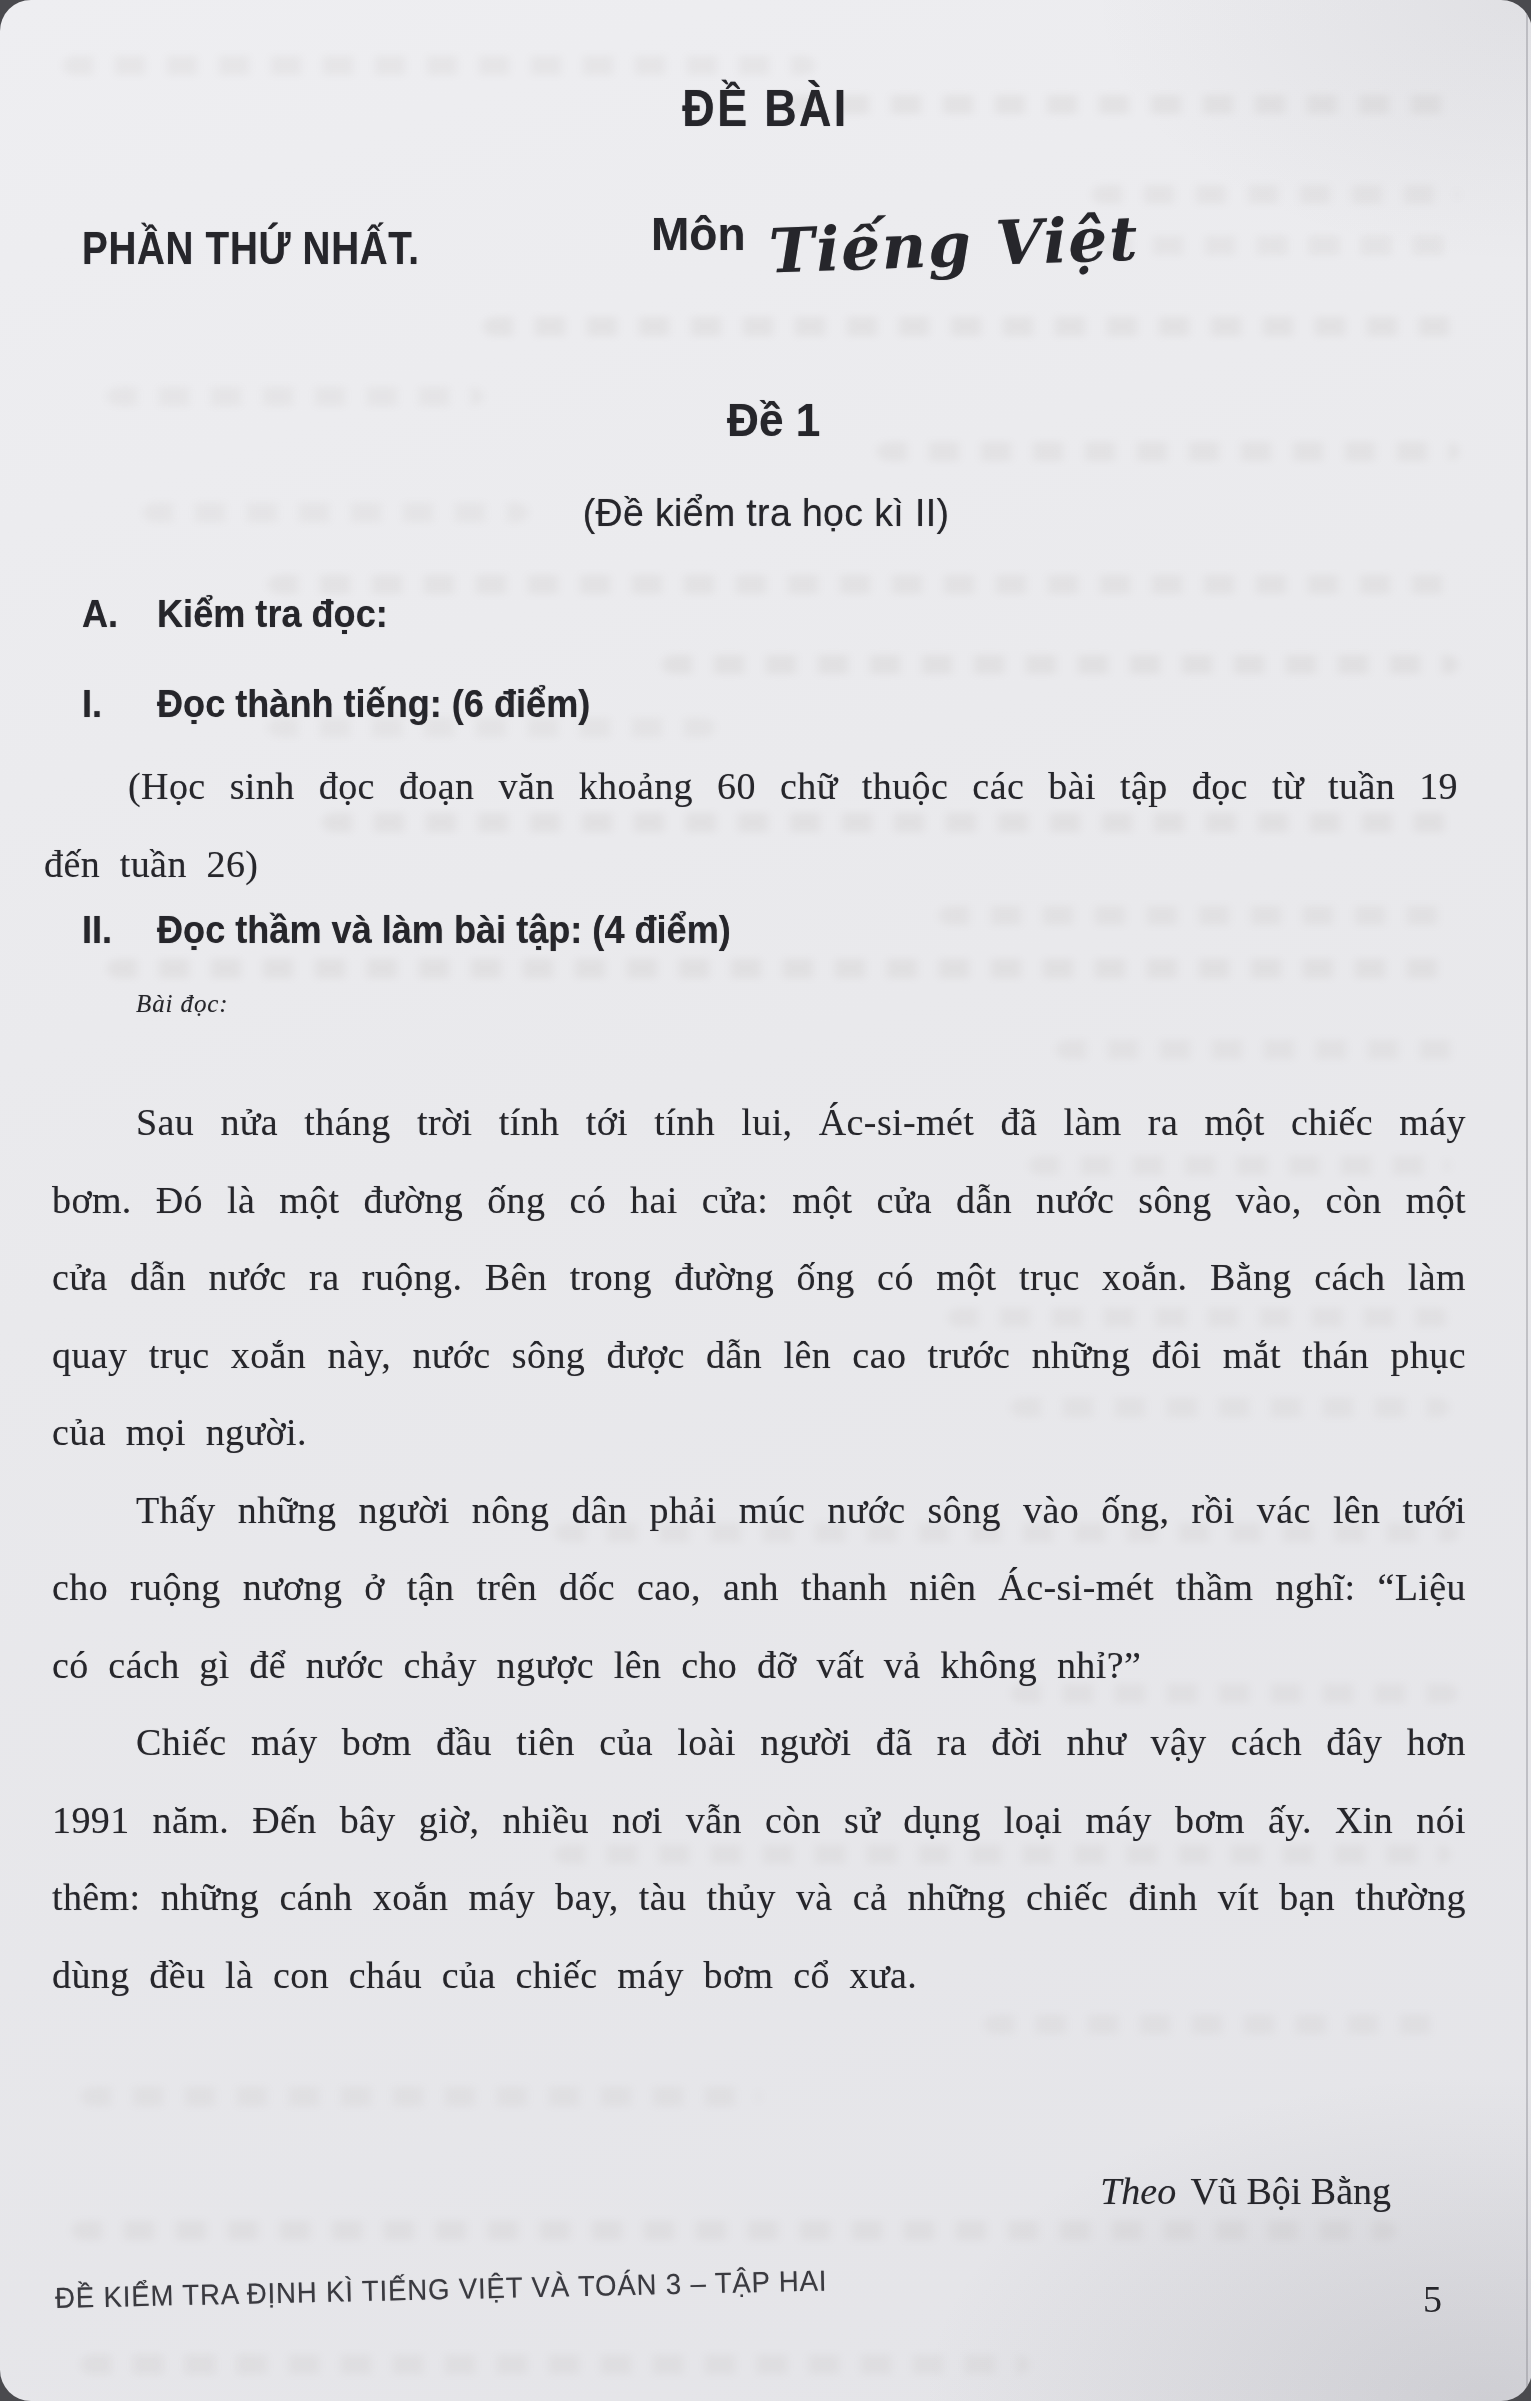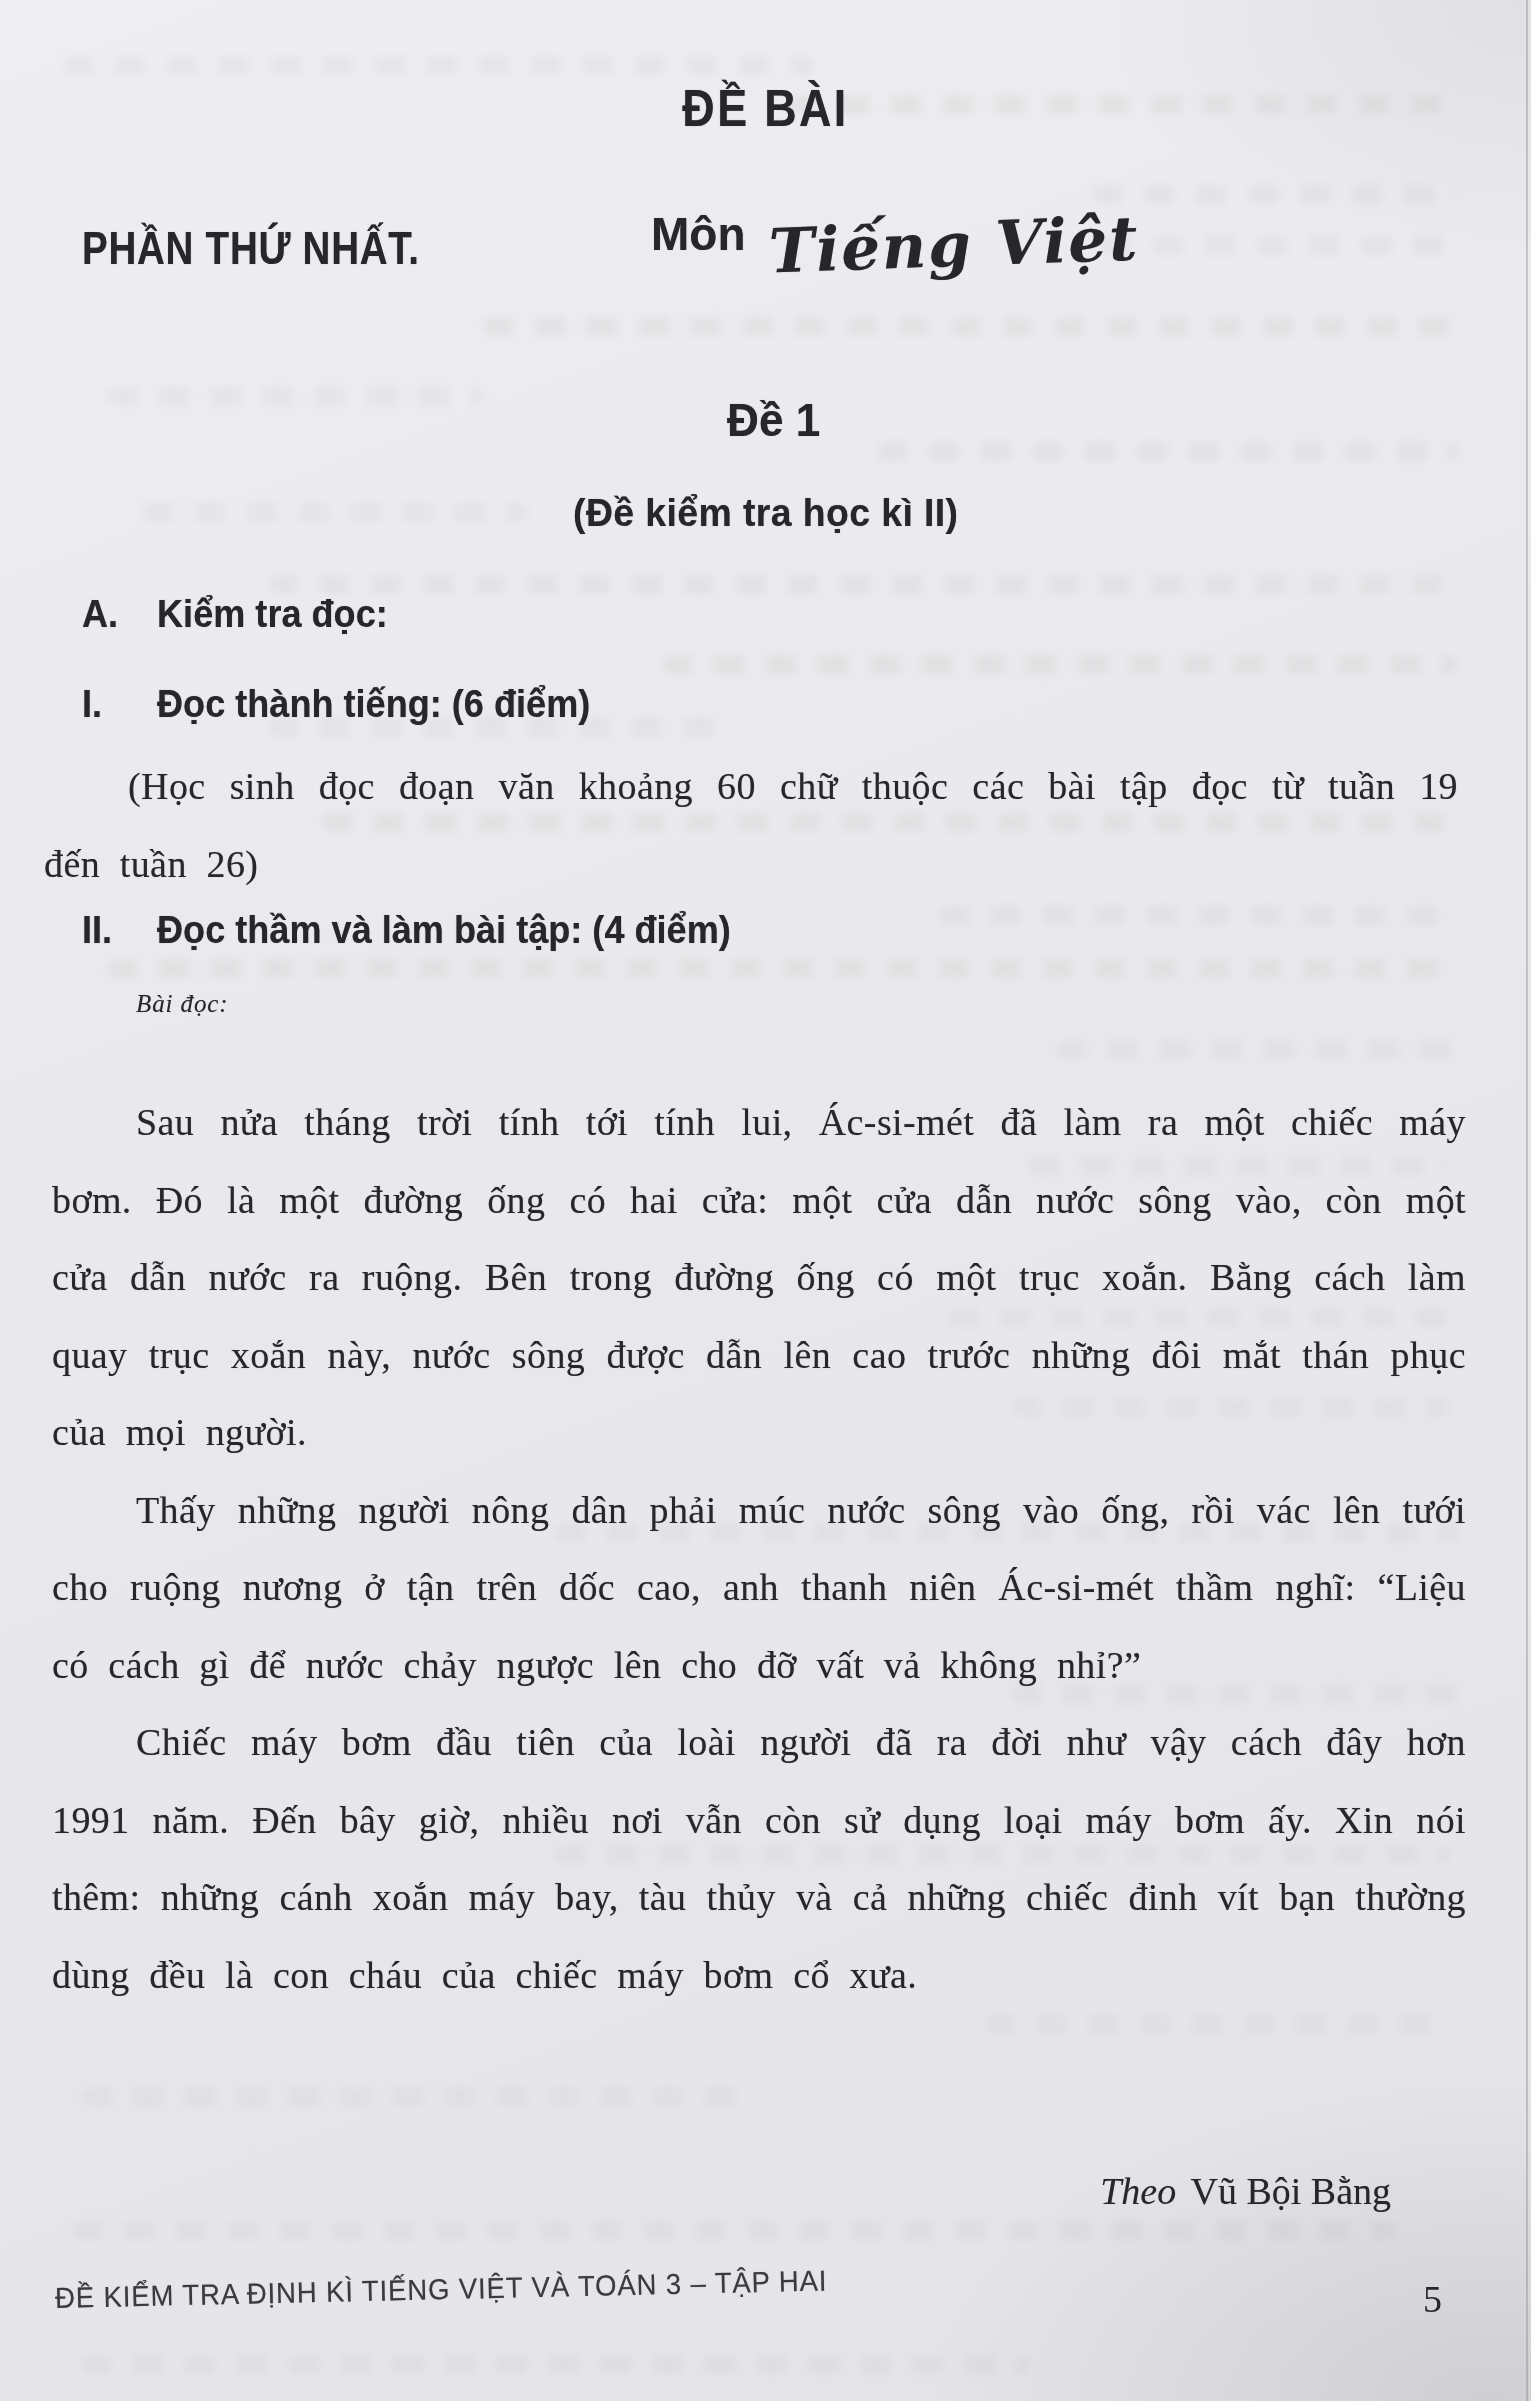--- a/index.html
+++ b/index.html
@@ -7,20 +7,21 @@
     position:relative;
     width:1532px;height:2401px;
     margin:0 auto;
     overflow:hidden;
     color:#26262b;
     background:
       radial-gradient(805px 465px at 97% 100%, rgba(118,118,128,.20), rgba(118,118,128,0) 70%),
       radial-gradient(626px 376px at 100% 0%, rgba(118,118,128,.10), rgba(118,118,128,0) 70%),
       linear-gradient(160deg,#eeeef1 0%,#e9e9ec 45%,#e4e4e8 100%);
     font-family:"Liberation Serif", serif;
+    border-radius:31px;
   }
   .page::after{ 
     content:"";position:absolute;right:4.5px;top:0;bottom:0;width:1.8px;
     background:rgba(128,128,138,.38);
   }
   .abs{position:absolute;}
   .center{left:0;right:0;text-align:center;}
   .sans{font-family:"Liberation Sans", sans-serif;}
   .serif{font-family:"Liberation Serif", serif;}
 
@@ -35,21 +36,21 @@
   .subject{position:absolute;left:569px;top:0;white-space:nowrap;}
   .subject-prefix{font-weight:700;font-size:46px;vertical-align:16px;
     text-shadow:0 0 0.9px rgba(30,30,35,.45);}
   .subject-name{display:inline-block;margin-left:19.7px;
     font-family:"DejaVu Serif", serif;font-style:italic;font-weight:700;font-size:61px;
     transform:rotate(-2deg);letter-spacing:1.8px;text-shadow:0 0 0.9px rgba(30,30,35,.4);}
 
   .test-number{top:392px;font-weight:700;font-size:47px;
     text-shadow:0 0 0.9px rgba(30,30,35,.5);margin-left:16px;}
   .test-number .sqz{display:inline-block;transform:scaleX(.94);}
-  .test-subtitle{top:491px;font-weight:700;font-size:39px;
+  .test-subtitle{top:491px;font-weight:400;font-size:39px;
     text-shadow:0 0 0.9px rgba(30,30,35,.5);}
   .test-subtitle .sqz{display:inline-block;transform:scaleX(.96);letter-spacing:0.4px;}
 
   .heading{left:82px;right:70px;font-weight:700;font-size:38px;white-space:nowrap;
     transform:scaleX(.95);transform-origin:left center;
     text-shadow:0 0 0.9px rgba(30,30,35,.5);}
   .h-a{top:593px;}
   .h-i{top:683px;}
   .h-ii{top:909px;}
   .heading .num{display:inline-block;min-width:79px;}

